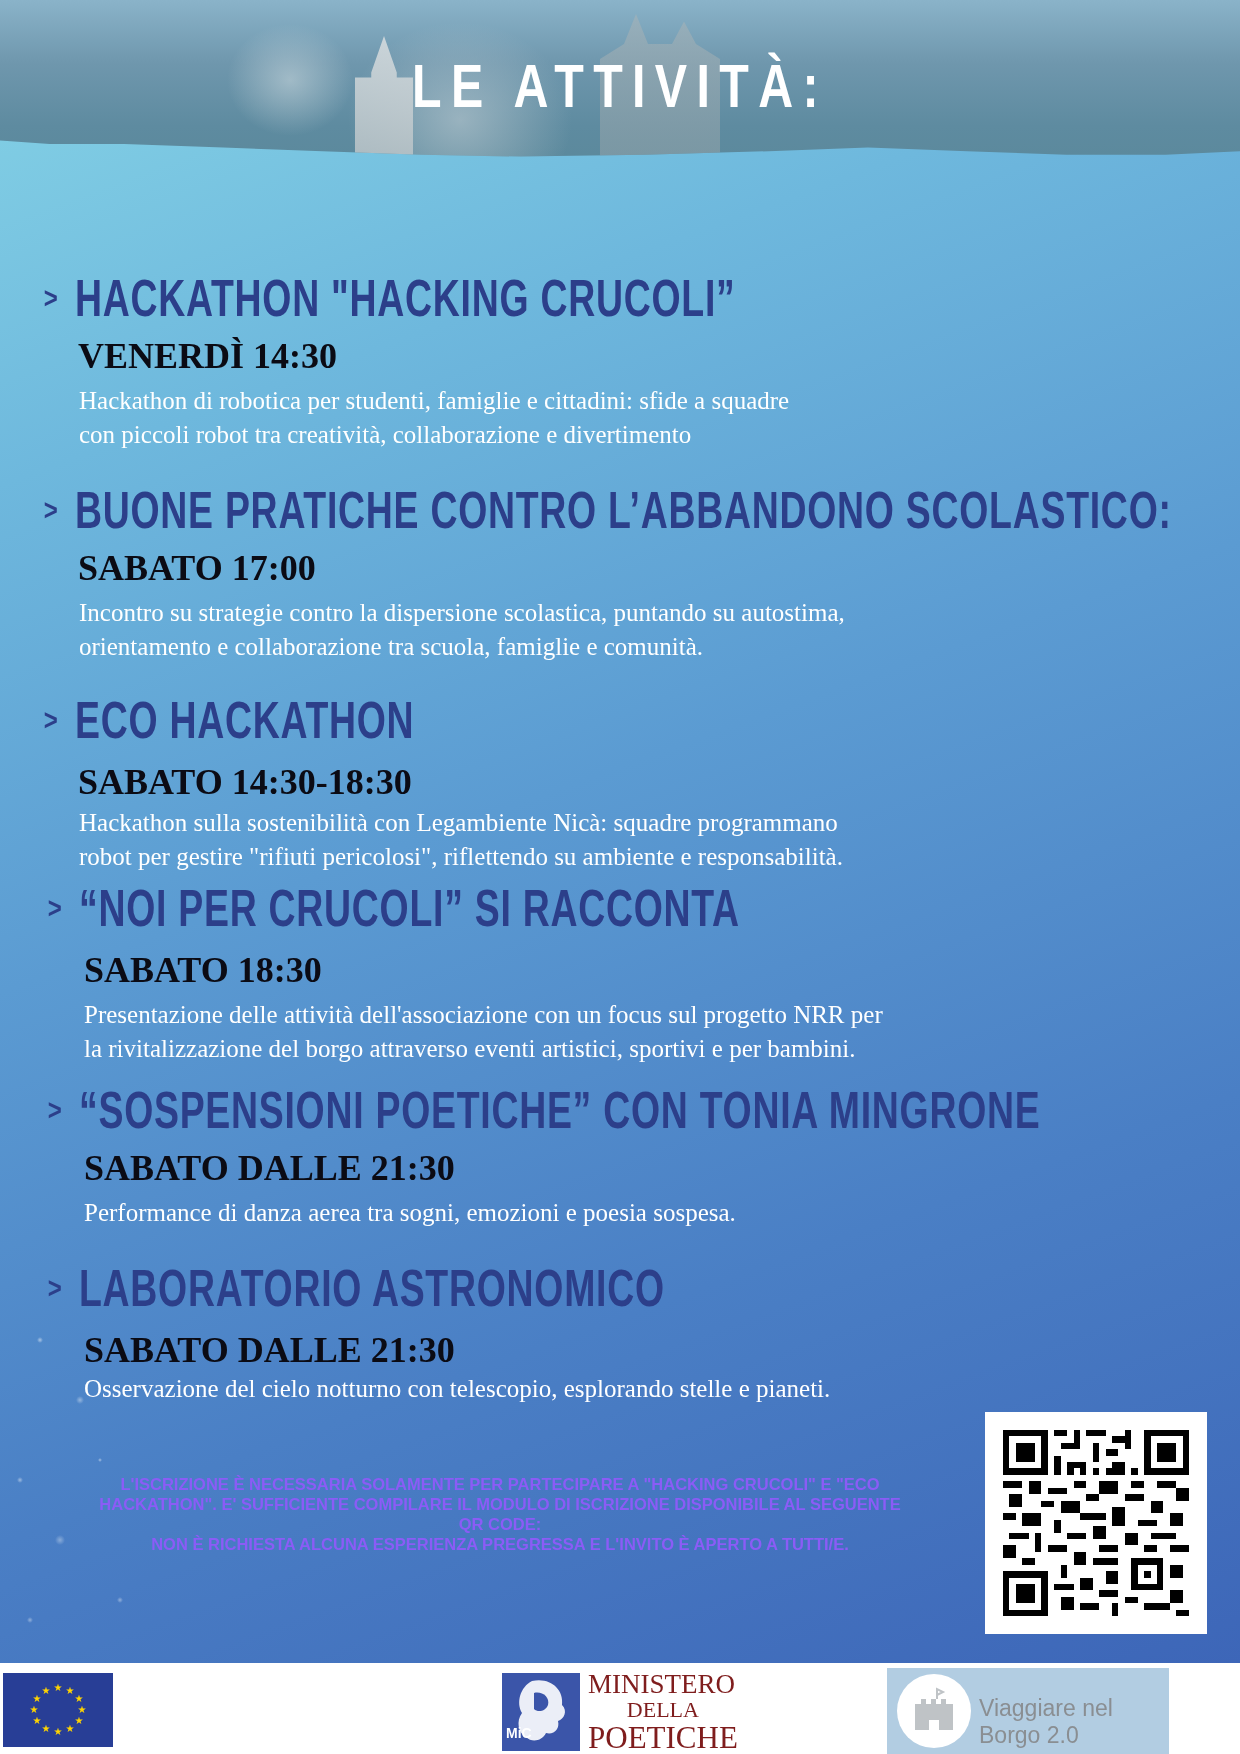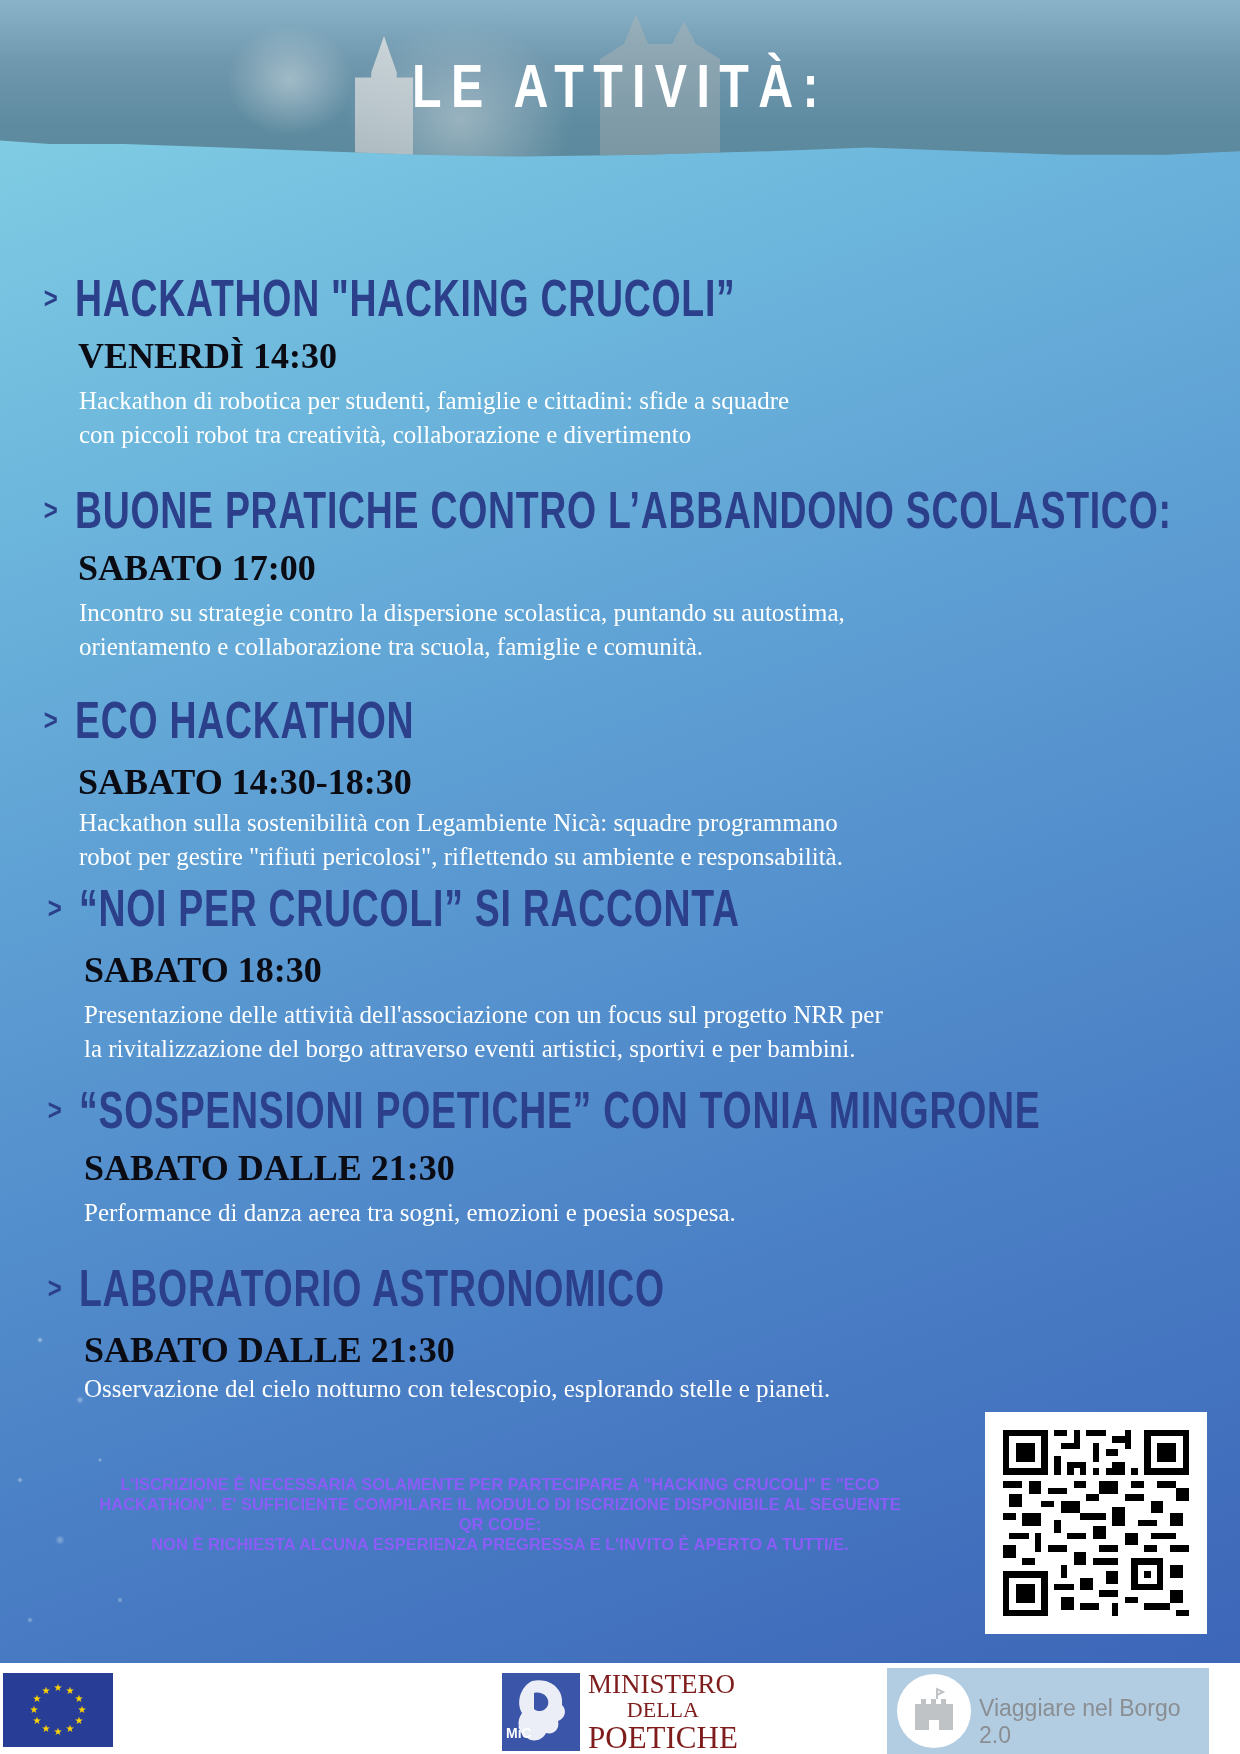--- a/index.html
+++ b/index.html
@@ -84,21 +84,21 @@
   }
   .mic-letters {
     position:absolute; left:506px; top:62px; color:#fff; font-family:"Liberation Sans", sans-serif;
     font-size:14px; font-weight:bold;
   }
   .mic-text { position:absolute; left:588px; top:8px; font-family:Liberation Serif, serif; color:#7f1d1d; }
   .mic-text .m1 { font-size:27px; line-height:27px; }
   .mic-text .m2 { font-size:22px; line-height:24px;text-align:center; }
   .mic-text .m3 { font-size:31px; line-height:31px; }
   .borgo {
-    position:absolute; left:887px; top:5px; width:322px; height:86px; background:#b2cde2;
+    position:absolute; left:887px; top:5px; width:282px; height:86px; background:#b2cde2;
   }
   .borgo-circle {
     position:absolute; left:10px; top:6px; width:74px; height:74px; border-radius:50%; background:#ffffff;
   }
   .borgo-text {
     position:absolute; left:92px; top:27px; font-family:"Liberation Sans", sans-serif;
     font-size:23px; color:#8a8e92;
   }
   .splatter {
     position:absolute; left:0; top:1280px; width:300px; height:380px;

